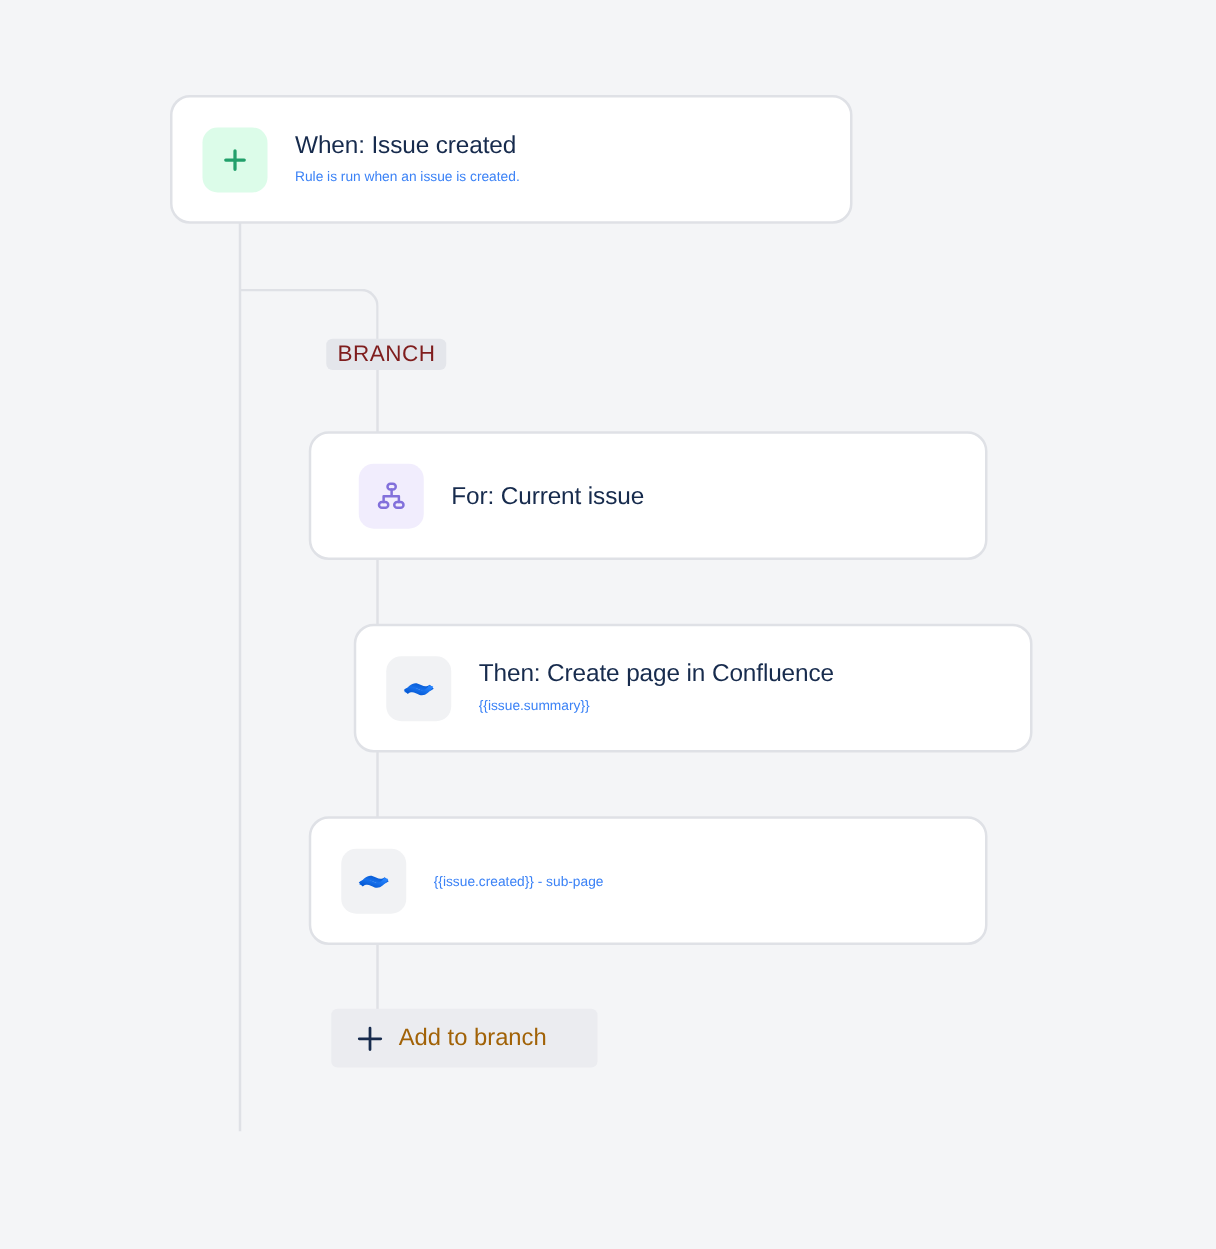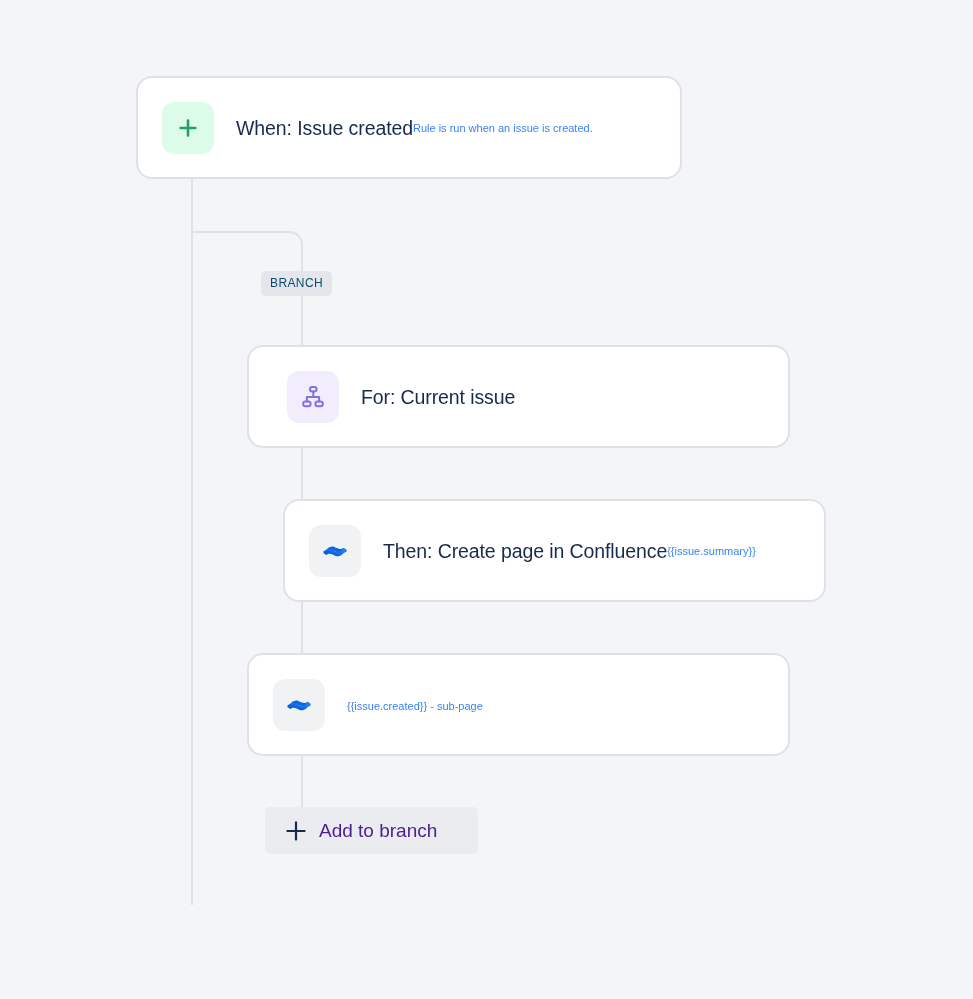--- a/index.html
+++ b/index.html
@@ -57,21 +57,21 @@
     align-items: center;
     justify-content: center;
     margin-right: 22px;
   }
   .icon-green  { background: #DCFCE9; }
   .icon-purple { background: #F1EDFD; }
   .icon-grey   { background: #F1F2F4; }
 
   .card-text {
     display: flex;
-    flex-direction: row;
+    flex-direction: column;
     justify-content: flex-end;
     min-width: 0;
   }
   .card-title {
     font-size: 19.5px;
     line-height: 26px;
     color: #172B4D;
     letter-spacing: -0.1px;
     white-space: nowrap;
   }
@@ -80,35 +80,35 @@
     line-height: 22px;
     color: #3b82f6;
     margin-top: 2px;
     white-space: nowrap;
   }
 
   
   .branch-badge {
     position: absolute;
     background: #E4E6EB;
-    color: #0c4a6e;
+    color: #7f1d1d;
     border-radius: 5px;
-    font-size: 12px;
+    font-size: 18px;
     letter-spacing: 0.4px;
     padding: 5px 9px 5px 9px;
     line-height: 15px;
   }
 
   
   .add-btn {
     position: absolute;
     background: #EBECF0;
     border: none;
     border-radius: 5px;
-    color: #4c1d95;
+    color: #a16207;
     display: flex;
     align-items: center;
     font-family: "Liberation Sans", sans-serif;
     padding: 0 20px;
     box-sizing: border-box;
     cursor: pointer;
   }
   .add-btn .plus-glyph {
     display: inline-flex;
     margin-right: 12px;

